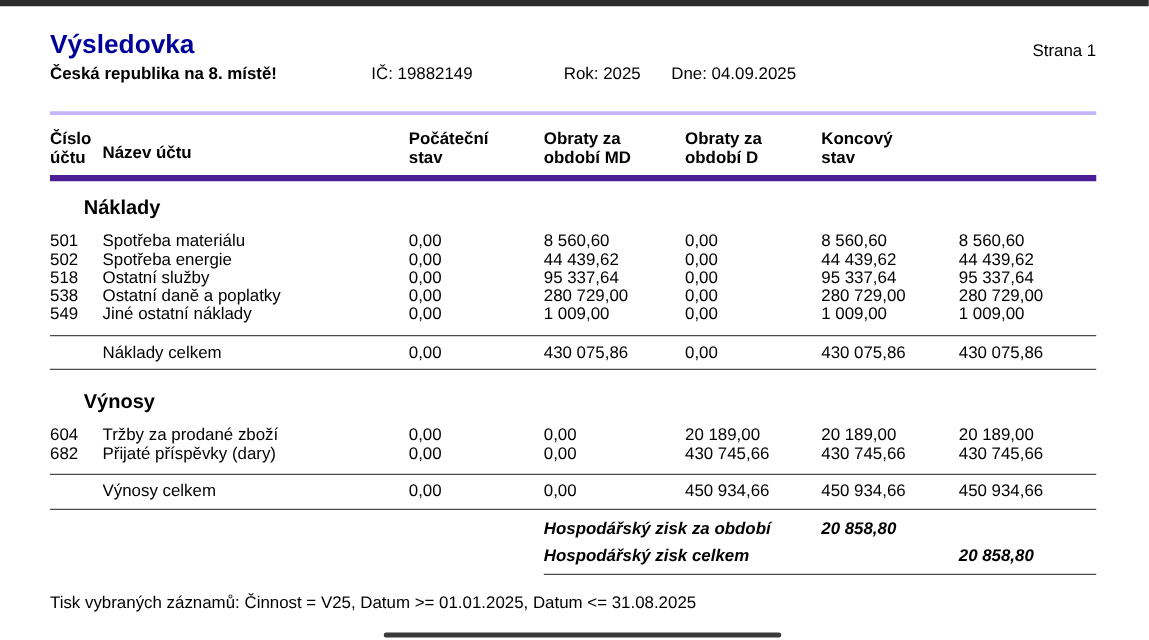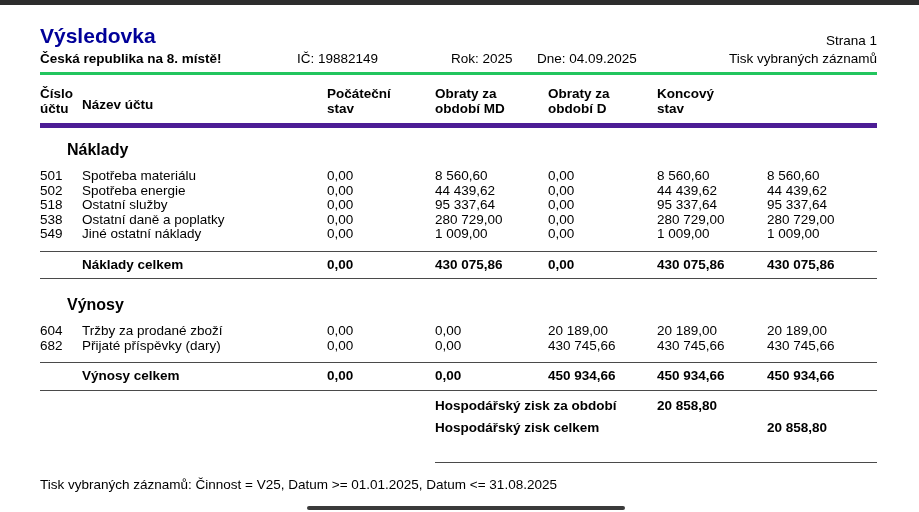--- a/index.html
+++ b/index.html
@@ -8,21 +8,21 @@
     width:919px; height:512px; position:relative; overflow:hidden;
     background:#ffffff; color:#000;
     font-family:"Liberation Sans","DejaVu Sans",sans-serif;
     font-size:13.5px;
   }
   .topbar { position:absolute; top:0; left:0; width:919px; height:5px; background:#2d2d2d; }
   .bottombar { position:absolute; top:506px; left:307px; width:318px; height:4px; background:#3a3a3a; border-radius:2px; }
   .content { position:absolute; left:40px; top:5px; width:837px; }
 
   
-  .rpt-header { position:relative; height:70px; border-bottom:3px solid #22c55e; }
+  .rpt-header { position:relative; height:87px; border-bottom:3px solid #c4b5fd; }
   .rpt-title { position:absolute; left:0; top:19px; font-size:21px; font-weight:bold; color:#000099; }
   .rpt-subtitle { position:absolute; left:0; top:46px; font-weight:bold; }
   .rpt-ic  { position:absolute; left:257px; top:46px; }
   .rpt-rok { position:absolute; left:411px; top:46px; }
   .rpt-dne { position:absolute; left:497px; top:46px; }
   .rpt-page { position:absolute; right:0; top:28px; }
   .rpt-tisk { position:absolute; right:0; top:46px; }
 
   
   .grid { display:grid; grid-template-columns:34px 253px 108px 113px 109px 110px 110px; }
@@ -32,44 +32,43 @@
 
   .thead { padding-top:11px; padding-bottom:7px; border-bottom:5px solid #4c1d95; }
   .thead .grid { align-items:end; }
   .th { font-weight:bold; line-height:15px; white-space:nowrap; }
   .th .l2:empty { display:none; }
   .th-nazev { padding-left:8px; margin-bottom:4px; }
 
   .section-title { font-size:16px; font-weight:bold; margin-top:13px; line-height:18px;margin-left:27px; }
   .rows { margin-top:10px; }
 
-  .total-block { margin-top:9px; border-top:1px solid #4a4a4a; border-bottom:1px solid #4a4a4a; padding:6px 0; font-weight:bold; }
+  .total-block { margin-top:9px; border-top:1px solid #4a4a4a; border-bottom:1px solid #4a4a4a; padding:6px 0; font-weight:normal; }
   .section-vynosy .section-title { margin-top:17px; }
 
-  .summary { margin-left:395px; width:442px; border-bottom:1px solid #4a4a4a; margin-top:8px; padding-bottom:27px; }
+  .summary { margin-left:395px; width:442px; border-bottom:1px solid #4a4a4a; margin-top:8px; padding-bottom:7px;font-style:italic; }
   .summary-row { display:grid; grid-template-columns:222px 110px 110px; font-weight:bold; margin-top:8px; }
   .summary-row .c { line-height:14px; }
 
   .footer-note { margin-top:14px; line-height:15px; }
 </style>
 </head>
 <body>
 
 <div class="topbar"></div>
 
 <div class="content">
 
   <div class="rpt-header">
     <div class="rpt-title">Výsledovka</div>
     <div class="rpt-subtitle">Česká republika na 8. místě!</div>
     <div class="rpt-ic">IČ: 19882149</div>
     <div class="rpt-rok">Rok: 2025</div>
     <div class="rpt-dne">Dne: 04.09.2025</div>
     <div class="rpt-page">Strana 1</div>
-    <div class="rpt-tisk">Tisk vybraných záznamů</div>
   </div>
 
   <div class="thead">
     <div class="grid">
       <div class="th">
         <div class="l1">Číslo</div>
         <div class="l2">účtu</div>
       </div>
       <div class="th th-nazev">
         <div class="l1">Název účtu</div>

